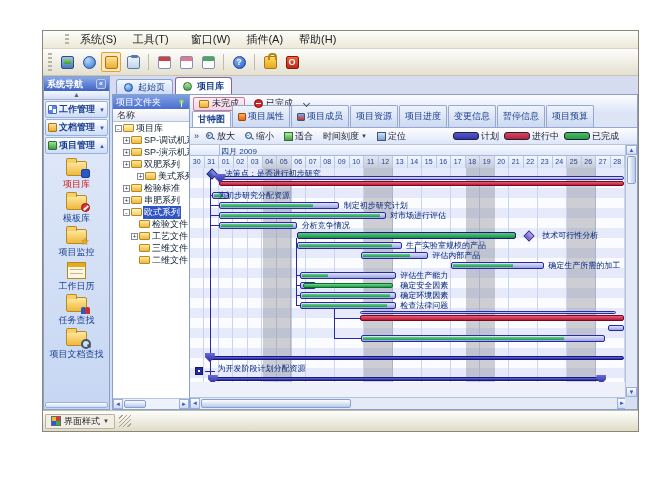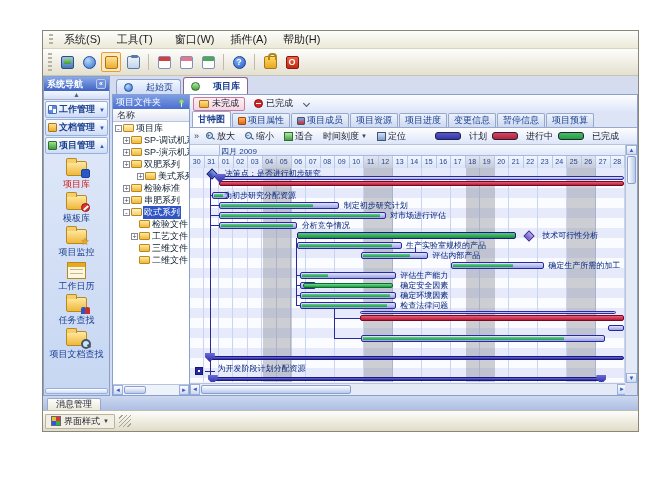--- a/index.html
+++ b/index.html
@@ -4,21 +4,21 @@
 <style>
   html,body{margin:0;padding:0;background:#fff;}
   *{box-sizing:border-box;}
   body{font-family:"Liberation Sans","DejaVu Sans",sans-serif;}
   #stage{position:relative;width:660px;height:477px;background:#fff;overflow:hidden;}
   #win{position:absolute;left:42px;top:30px;width:597px;height:402px;background:#ece9d8;
        border:1px solid #8a867a;display:flex;flex-direction:column;font-size:11px;color:#222;}
 
   
   .menubar{height:18px;display:flex;align-items:center;background:linear-gradient(#fdfdfb,#ece9d8);
-           border-bottom:1px solid #d8d4c4;padding-left:3px;text-align:center;}
+           border-bottom:1px solid #d8d4c4;padding-left:19px;text-align:center;}
   .grip{width:4px;height:70%;margin:0 3px;background:repeating-linear-gradient(180deg,#b8b4a4 0 2px,transparent 2px 4px);}
   .mitem{padding:1px 8px;color:#222;cursor:default;}
   .msep{width:6px;}
   .toolbar{height:27px;display:flex;align-items:center;background:linear-gradient(#fdfdfb,#e4e0d0);
            border-bottom:1px solid #c8c4b4;padding-left:2px;gap:2px;}
   .ti{width:20px;height:20px;display:flex;align-items:center;justify-content:center;border:1px solid transparent;border-radius:2px;}
   .ti.hl{border:1px solid #e8a028;background:#fce8c8;}
   .tsep{width:1px;height:16px;background:#c0bcac;margin:0 3px;}
   .g{width:13px;height:13px;border-radius:2px;position:relative;display:flex;align-items:center;justify-content:center;
      font-size:9px;font-weight:bold;color:#fff;}
@@ -73,21 +73,21 @@
   .bcal::before{content:"";position:absolute;left:0;top:0;right:0;height:4px;background:#e8a820;}
   .bcal::after{content:"";position:absolute;left:2px;top:6px;right:2px;bottom:2px;
                background:repeating-linear-gradient(180deg,#c8b888 0 1px,transparent 1px 4px);}
   .sb-label{font-size:9px;color:#1b3f8f;white-space:nowrap;}
   .sb-label.sel{color:#d01818;}
   .sb-tail{height:6px;border:1px solid #9ab0dc;border-radius:2px;margin:1px;background:linear-gradient(#fdfeff,#cddcf6);}
 
   
   .rightcol{flex:1;display:flex;flex-direction:column;min-width:0;margin-left:2px;}
   .tabstrip{height:18px;display:flex;align-items:flex-end;padding-left:4px;gap:2px;background:#d6dcf0;}
-  .tab{height:15px;display:flex;align-items:center;gap:13px;padding:0 7px;font-size:9px;color:#1b3f8f;
+  .tab{height:15px;display:flex;align-items:center;gap:5px;padding:0 7px;font-size:9px;color:#1b3f8f;
        border:1px solid #8aa0cc;border-bottom:none;border-radius:3px 3px 0 0;background:linear-gradient(#f2f7ff,#cfdcf6);}
   .tab.active{height:17px;background:#fff;font-weight:bold;border-color:#90648a;}
   .tab .tico{width:9px;height:9px;border-radius:50%;flex:none;}
   .tico-globe{background:radial-gradient(circle at 35% 30%,#bcd8f6,#2e6fd0);border:1px solid #1b4fa0;}
   .tico-page{border-radius:1px;background:linear-gradient(#b8e8a8,#4aa040);border:1px solid #2a7030;}
   .contentrow{flex:1;display:flex;min-height:0;}
 
   
   .tree{width:78px;display:flex;flex-direction:column;border:1px solid #8aa0cc;background:#fff;}
   .tr-head{height:14px;background:linear-gradient(#7f9ee4,#4a6fd0);color:#fff;font-size:9px;
@@ -116,39 +116,39 @@
   .filterbar{height:17px;display:flex;align-items:center;gap:3px;padding:0 3px;background:linear-gradient(#fdfdff,#dde6f8);border-bottom:1px solid #c0ccе4;flex:none;}
   .fbtn{height:14px;display:flex;align-items:center;gap:3px;padding:0 5px;font-size:9px;color:#223;border:1px solid transparent;border-radius:2px;}
   .fbtn.active{border:1px solid #c87898;background:linear-gradient(#fdeef4,#f4d4e2);}
   .fico{width:10px;height:8px;flex:none;}
   .fico-folder{background:linear-gradient(#ffe092,#ecae32);border:1px solid #a87818;border-radius:1px;}
   .fico-stop{width:9px;height:9px;border-radius:50%;background:#d02828;border:1px solid #8a1010;position:relative;}
   .fico-stop::after{content:"";position:absolute;left:1px;top:3px;width:5px;height:1px;background:#fff;}
   .chev{width:9px;height:9px;position:relative;}
   .chev::after{content:"";position:absolute;left:2px;top:2px;width:4px;height:4px;border-right:1px solid #456;border-bottom:1px solid #456;transform:rotate(45deg);}
   .gtabs{height:16px;display:flex;align-items:flex-end;padding-left:2px;gap:1px;background:#dce4f6;border-bottom:1px solid #98a8cc;flex:none;}
-  .gtab{height:14px;display:flex;align-items:center;gap:2px;padding:0 5px;font-size:9px;color:#1b3f8f;
+  .gtab{height:22px;display:flex;align-items:center;gap:2px;padding:0 5px;font-size:9px;color:#1b3f8f;
         border:1px solid #98a8cc;border-bottom:none;border-radius:2px 2px 0 0;background:linear-gradient(#eef3fc,#ccd9f2);white-space:nowrap;}
   .gtab.active{background:#fff;height:16px;font-weight:bold;}
   .gtico{width:8px;height:8px;border-radius:1px;flex:none;}
   .gtico.orange{background:linear-gradient(#ffb060,#e06818);border:1px solid #a04808;}
   .gtico.people{background:linear-gradient(#7fa8e8,#c83030);border:1px solid #456;}
   .gtools{height:17px;display:flex;align-items:center;gap:4px;padding:0 4px;background:linear-gradient(#fdfdff,#dde6f8);
           border-bottom:1px solid #b8c4dc;font-size:9px;color:#223;flex:none;}
   .ovf{color:#345;font-size:9px;}
   .tool{display:flex;align-items:center;gap:2px;padding:1px 3px;border-radius:2px;}
   .mag{width:9px;height:9px;position:relative;flex:none;}
   .mag::before{content:"";position:absolute;left:0;top:0;width:5px;height:5px;border:1px solid #246;border-radius:50%;background:#cfe4fa;}
   .mag::after{content:"";position:absolute;left:6px;top:6px;width:3px;height:1px;background:#246;transform:rotate(40deg);}
   .mag .pm{position:absolute;left:1px;top:0px;font-size:6px;color:#135;}
   .fitico{width:9px;height:9px;background:linear-gradient(#b8e8a8,#4aa040);border:1px solid #2a7030;flex:none;}
   .locico{width:9px;height:9px;background:linear-gradient(#cfe0fa,#7fa0d8);border:1px solid #456;flex:none;}
   .darr{font-size:6px;color:#345;}
   .legend{margin-left:auto;display:flex;align-items:center;gap:5px;padding-right:14px;}
-  .leg{display:flex;align-items:center;gap:8px;font-size:9px;color:#223;}
+  .leg{display:flex;align-items:center;gap:2px;font-size:9px;color:#223;}
   .sw{width:26px;height:8px;border:1px solid #223;border-radius:3px;}
 
   
   .chartwrap{flex:1;position:relative;min-height:0;background:#eef1fa;}
   .tl-month{position:absolute;left:0;top:0;width:437px;height:11px;background:linear-gradient(#f6f9ff,#dfe8fa);
             border-bottom:1px solid #aab8d8;font-size:8px;color:#1b3f8f;}
   .tl-month .mtext{position:absolute;left:31px;top:1px;}
   .tl-month .mdiv{position:absolute;left:29px;top:0;bottom:0;width:1px;background:#aab8d8;}
   .tl-days{position:absolute;left:0;top:11px;width:437px;height:12px;border-bottom:1px solid #98a8cc;}
   .dcell{position:absolute;top:0;height:12px;font-size:7px;color:#27408f;text-align:center;line-height:12px;
@@ -597,21 +597,21 @@
                   <div class="bar bar-navy" style="left: 18.85px; width: 415.425px; top: 188px; height: 4px;"></div>
                   <div class="bar bar-navy" style="left: 21.75px; width: 390.05px; top: 209px; height: 4px;"></div>
                   <div class="ms ms-diamond" style="left: 17.75px; top: 2px;"></div>
                   <div class="ms ms-flag" style="left: 25px; top: 6px;"></div>
                   <div class="ms ms-diamond2" style="left: 335.3px; top: 64px;"></div>
                   <div class="ms ms-flag" style="left: 14.85px; top: 185px;"></div>
                   <div class="ms ms-sq" style="left: 4.7px; top: 199px;"></div>
                   <div class="ms ms-flag" style="left: 17.75px; top: 207px;"></div>
                   <div class="ms ms-flag" style="left: 406.35px; top: 207px;"></div>
                   <div class="glabel2" style="left: 34.8px; top: 1px;">决策点：是否进行初步研究</div>
-                  <div class="glabel2" style="left: 34px; top: 23px;">为初步研究分配资源</div>
+                  <div class="glabel2" style="left: 28px; top: 23px;">为初步研究分配资源</div>
                   <div class="glabel2" style="left: 153.7px; top: 33px;">制定初步研究计划</div>
                   <div class="glabel2" style="left: 200.1px; top: 43px;">对市场进行评估</div>
                   <div class="glabel2" style="left: 111.65px; top: 53px;">分析竞争情况</div>
                   <div class="glabel2" style="left: 352.35px; top: 63px;">技术可行性分析</div>
                   <div class="glabel2" style="left: 216.05px; top: 73px;">生产实验室规模的产品</div>
                   <div class="glabel2" style="left: 242.15px; top: 83px;">评估内部产品</div>
                   <div class="glabel2" style="left: 358.15px; top: 93px;">确定生产所需的加工</div>
                   <div class="glabel2" style="left: 210.25px; top: 103px;">评估生产能力</div>
                   <div class="glabel2" style="left: 210.25px; top: 113px;">确定安全因素</div>
                   <div class="glabel2" style="left: 210.25px; top: 123px;">确定环境因素</div>
@@ -629,23 +629,20 @@
               <div class="sbtn" style="right:0;">►</div>
             </div>
             <div class="corner"></div>
           </div>
         </div>
 
       </div>
     </div>
   </div>
 
-  <div class="msgstrip">
-    <div class="msgtab">消息管理</div>
-  </div>
 
   <div class="statusbar">
     <div class="scell">
       <span class="styleico"></span>
       <span>界面样式</span>
       <span class="darr" style="margin-left:3px;">▼</span>
     </div>
     <div class="gripcorner"></div>
   </div>
 

